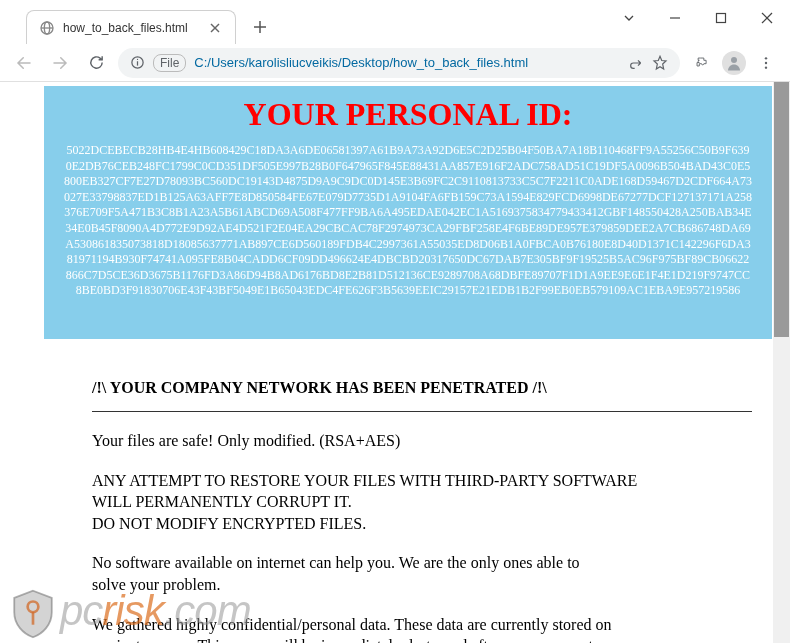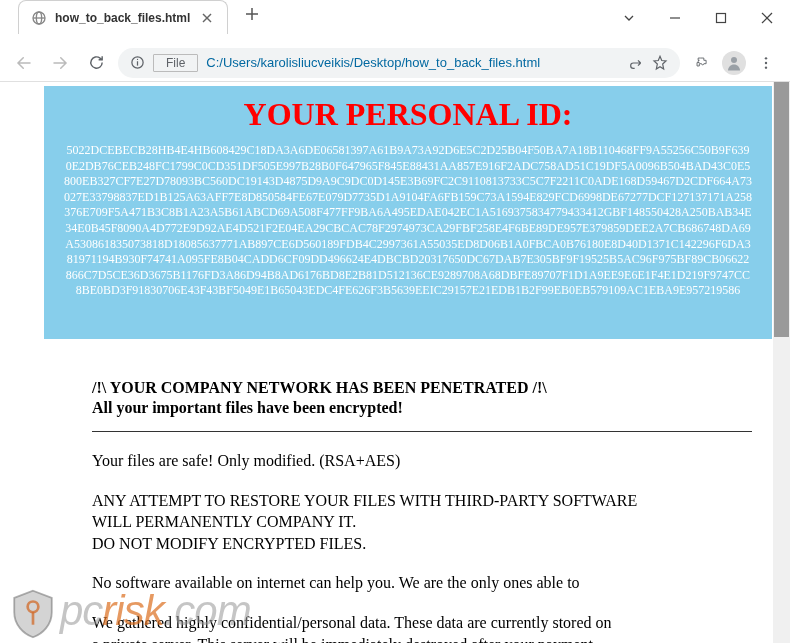--- a/index.html
+++ b/index.html
@@ -1,36 +1,36 @@
 <!DOCTYPE html>
 <html><head>
 <meta charset="utf-8">
 <style>
 * { margin: 0; padding: 0; box-sizing: border-box; }
 body { font-family: "Segoe UI", Arial, sans-serif; background: #fff; width: 790px; height: 643px; overflow: hidden; position: relative; }
 
 
 .titlebar { height: 44px; background: #fff; display: flex; align-items: flex-end; border-bottom: none; position: relative; }
-.tab-strip { display: flex; height: 100%; padding-left: 18px; font-weight: bold; }
+.tab-strip { display: flex; align-items: flex-end; height: 100%; padding-left: 26px; }
 .tab { display: flex; align-items: center; height: 34px; background: #fff; border-radius: 8px 8px 0 0; padding: 0 12px; min-width: 210px; position: relative; border: 1px solid #d0d0d0; border-bottom: none; }
 .tab-favicon { width: 16px; height: 16px; margin-right: 8px; display: flex; align-items: center; justify-content: center; }
 .tab-title { font-size: 12px; color: #333; flex: 1; white-space: nowrap; overflow: hidden; text-overflow: ellipsis; }
 .tab-close { width: 16px; height: 16px; display: flex; align-items: center; justify-content: center; color: #666; font-size: 14px; }
 .new-tab { width: 28px; height: 28px; display: flex; align-items: center; justify-content: center; color: #555; font-size: 18px; margin-left: 10px; margin-bottom: 3px; }
 .window-controls { position: absolute; right: 0; top: 0; display: flex; height: 36px; }
 .win-btn { width: 46px; display: flex; align-items: center; justify-content: center; color: #444; }
 .win-btn svg { width: 12px; height: 12px; }
 
 
 .toolbar { height: 38px; background: #fff; display: flex; align-items: center; padding: 0 10px; gap: 8px; border-bottom: 1px solid #e0e0e0; }
 .tool-btn { width: 28px; height: 28px; display: flex; align-items: center; justify-content: center; color: #5f6368; border-radius: 50%; }
 .tool-btn.disabled { color: #bbb; }
 .omnibox { flex: 1; height: 30px; background: #f1f3f4; border-radius: 15px; display: flex; align-items: center; padding: 0 12px; gap: 8px; }
 .omnibox-icon { color: #5f6368; display: flex; }
-.file-chip { font-size: 12px; color: #5f6368; padding: 1px 12px; border: 1px solid #bbb; border-radius: 1px; }
+.file-chip { font-size: 12px; color: #5f6368; padding: 1px 6px; border: 1px solid #bbb; border-radius: 8px; }
 .omnibox-text { font-size: 13px; color: #0369a1; flex: 1; white-space: nowrap; overflow: hidden; }
 .toolbar-right { display: flex; align-items: center; gap: 6px; }
 .avatar { width: 24px; height: 24px; border-radius: 50%; background: #e0e0e0; display: flex; align-items: center; justify-content: center; }
 
 
 .content-wrapper { position: absolute; top: 82px; left: 0; right: 0; bottom: 0; overflow: hidden; padding-left: 36px; }
 .content { position: relative; width: 100%; height: 100%; }
 .id-banner { background: #87CEEB; margin: 4px 18px 0 8px; padding: 10px 20px 40px 20px; text-align: center; }
 .id-title { color: #ff0000; font-family: "Times New Roman", serif; font-size: 32px; font-weight: bold; margin-bottom: 10px; }
 .id-hex { color: #fff; font-family: "Times New Roman", serif; font-size: 12px; line-height: 1.3; word-break: break-all; }
@@ -164,30 +164,30 @@
 </div>
 
 <div class="content-wrapper">
   <div class="content">
     <div class="id-banner">
       <div class="id-title">YOUR PERSONAL ID:</div>
       <div class="id-hex">5022DCEBECB28HB4E4HB608429C18DA3A6DE06581397A61B9A73A92D6E5C2D25B04F50BA7A18B110468FF9A55256C50B9F6390E2DB76CEB248FC1799C0CD351DF505E997B28B0F647965F845E88431AA857E916F2ADC758AD51C19DF5A0096B504BAD43C0E5800EB327CF7E27D78093BC560DC19143D4875D9A9C9DC0D145E3B69FC2C9110813733C5C7F2211C0ADE168D59467D2CDF664A73027E33798837ED1B125A63AFF7E8D850584FE67E079D7735D1A9104FA6FB159C73A1594E829FCD6998DE67277DCF127137171A258376E709F5A471B3C8B1A23A5B61ABCD69A508F477FF9BA6A495EDAE042EC1A5169375834779433412GBF148550428A250BAB34E34E0B45F8090A4D772E9D92AE4D521F2E04EA29CBCAC78F2974973CA29FBF258E4F6BE89DE957E379859DEE2A7CB686748DA69A530861835073818D18085637771AB897CE6D560189FDB4C2997361A55035ED8D06B1A0FBCA0B76180E8D40D1371C142296F6DA381971194B930F74741A095FE8B04CADD6CF09DD496624E4DBCBD20317650DC67DAB7E305BF9F19525B5AC96F975BF89CB06622866C7D5CE36D3675B1176FD3A86D94B8AD6176BD8E2B81D512136CE9289708A68DBFE89707F1D1A9EE9E6E1F4E1D219F9747CC8BE0BD3F91830706E43F43BF5049E1B65043EDC4FE626F3B5639EEIC29157E21EDB1B2F99EB0EB579109AC1EBA9E957219586</div>
     </div>
     <div class="body-text">
       <div class="headline">/!\ YOUR COMPANY NETWORK HAS BEEN PENETRATED /!\</div>
-      <div class="headline">All your important files have been encrypted!</div>
       <hr class="hr">
       <div class="para">Your files are safe! Only modified. (RSA+AES)</div>
       <div class="para">
         <span>ANY ATTEMPT TO RESTORE YOUR FILES WITH THIRD-PARTY SOFTWARE</span><br>
-        <span>WILL PERMANENTLY COMPANY IT.</span><br>
+        <span>WILL PERMANENTLY CORRUPT IT.</span><br>
         <span>DO NOT MODIFY ENCRYPTED FILES.</span><br>
       </div>
       <div class="para">
         <span>No software available on internet can help you. We are the only ones able to</span><br>
+        <span>solve your problem.</span>
       </div>
       <div class="para">
         <span>We gathered highly confidential/personal data. These data are currently stored on</span><br>
         <span>a private server. This server will be immediately destroyed after your payment.</span><br>
         <br>
         
       </div>
     </div>
   </div>
 </div>

